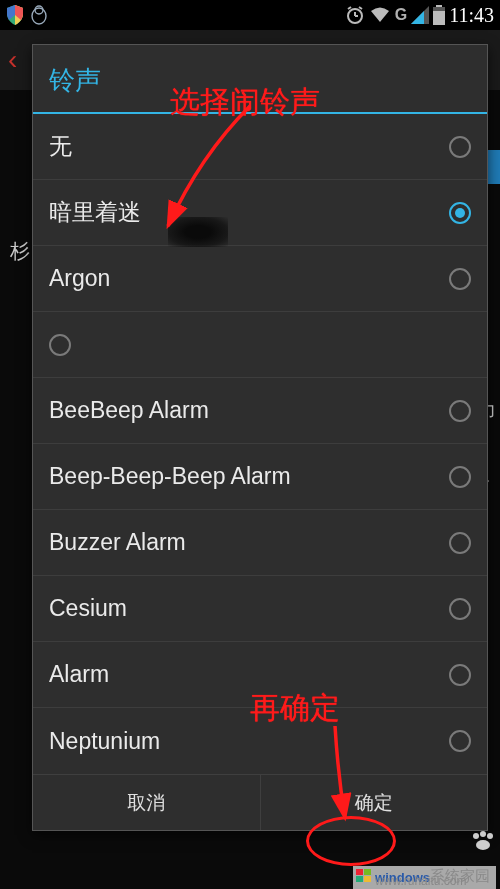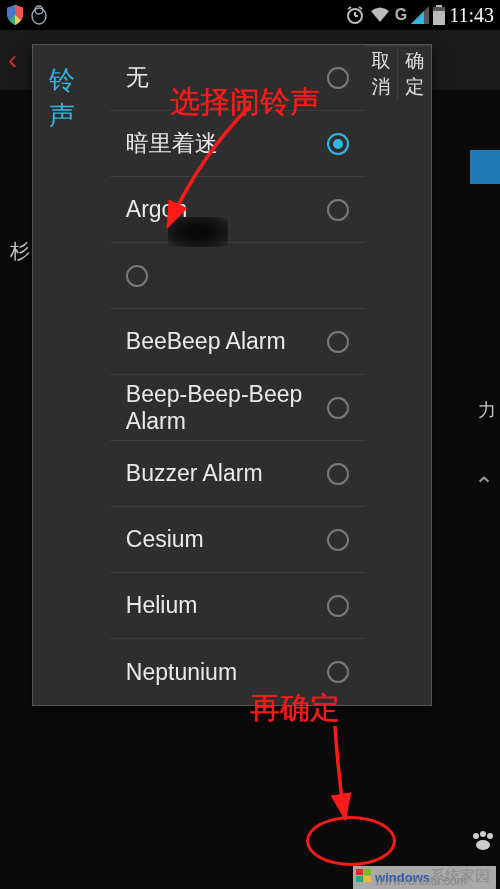--- a/index.html
+++ b/index.html
@@ -71,26 +71,26 @@
     right: 4px;
     top: 398px;
     color: #c9c9c9;
     font-size: 18px;
   }
 
   .dialog {
     position: absolute;
     top: 44px;
     left: 32px;
-    width: 400px;
+    width: 456px;
     background: #2e2e2e;
     border: 1px solid #555;
     box-shadow: 0 4px 12px rgba(0,0,0,0.6);
     display: flex;
-    flex-direction: row;
+    flex-direction: column;
   }
   .dialog-title {
     color: #33b5e5;
     font-size: 26px;
     padding: 18px 16px 14px;
   }
   .dialog-divider {
     height: 2px;
     background: #33b5e5;
   }
@@ -299,21 +299,21 @@
       </div>
       <div class="ringtone-item">
         <span>Buzzer Alarm</span>
         <span class="radio"></span>
       </div>
       <div class="ringtone-item">
         <span>Cesium</span>
         <span class="radio"></span>
       </div>
       <div class="ringtone-item">
-        <span>Helium</span>
+        <span>Alarm</span>
         <span class="radio"></span>
       </div>
       <div class="ringtone-item">
         <span>Neptunium</span>
         <span class="radio"></span>
       </div>
     </div>
   <div class="button-bar">
     <button>取消</button>
     <button>确定</button>

